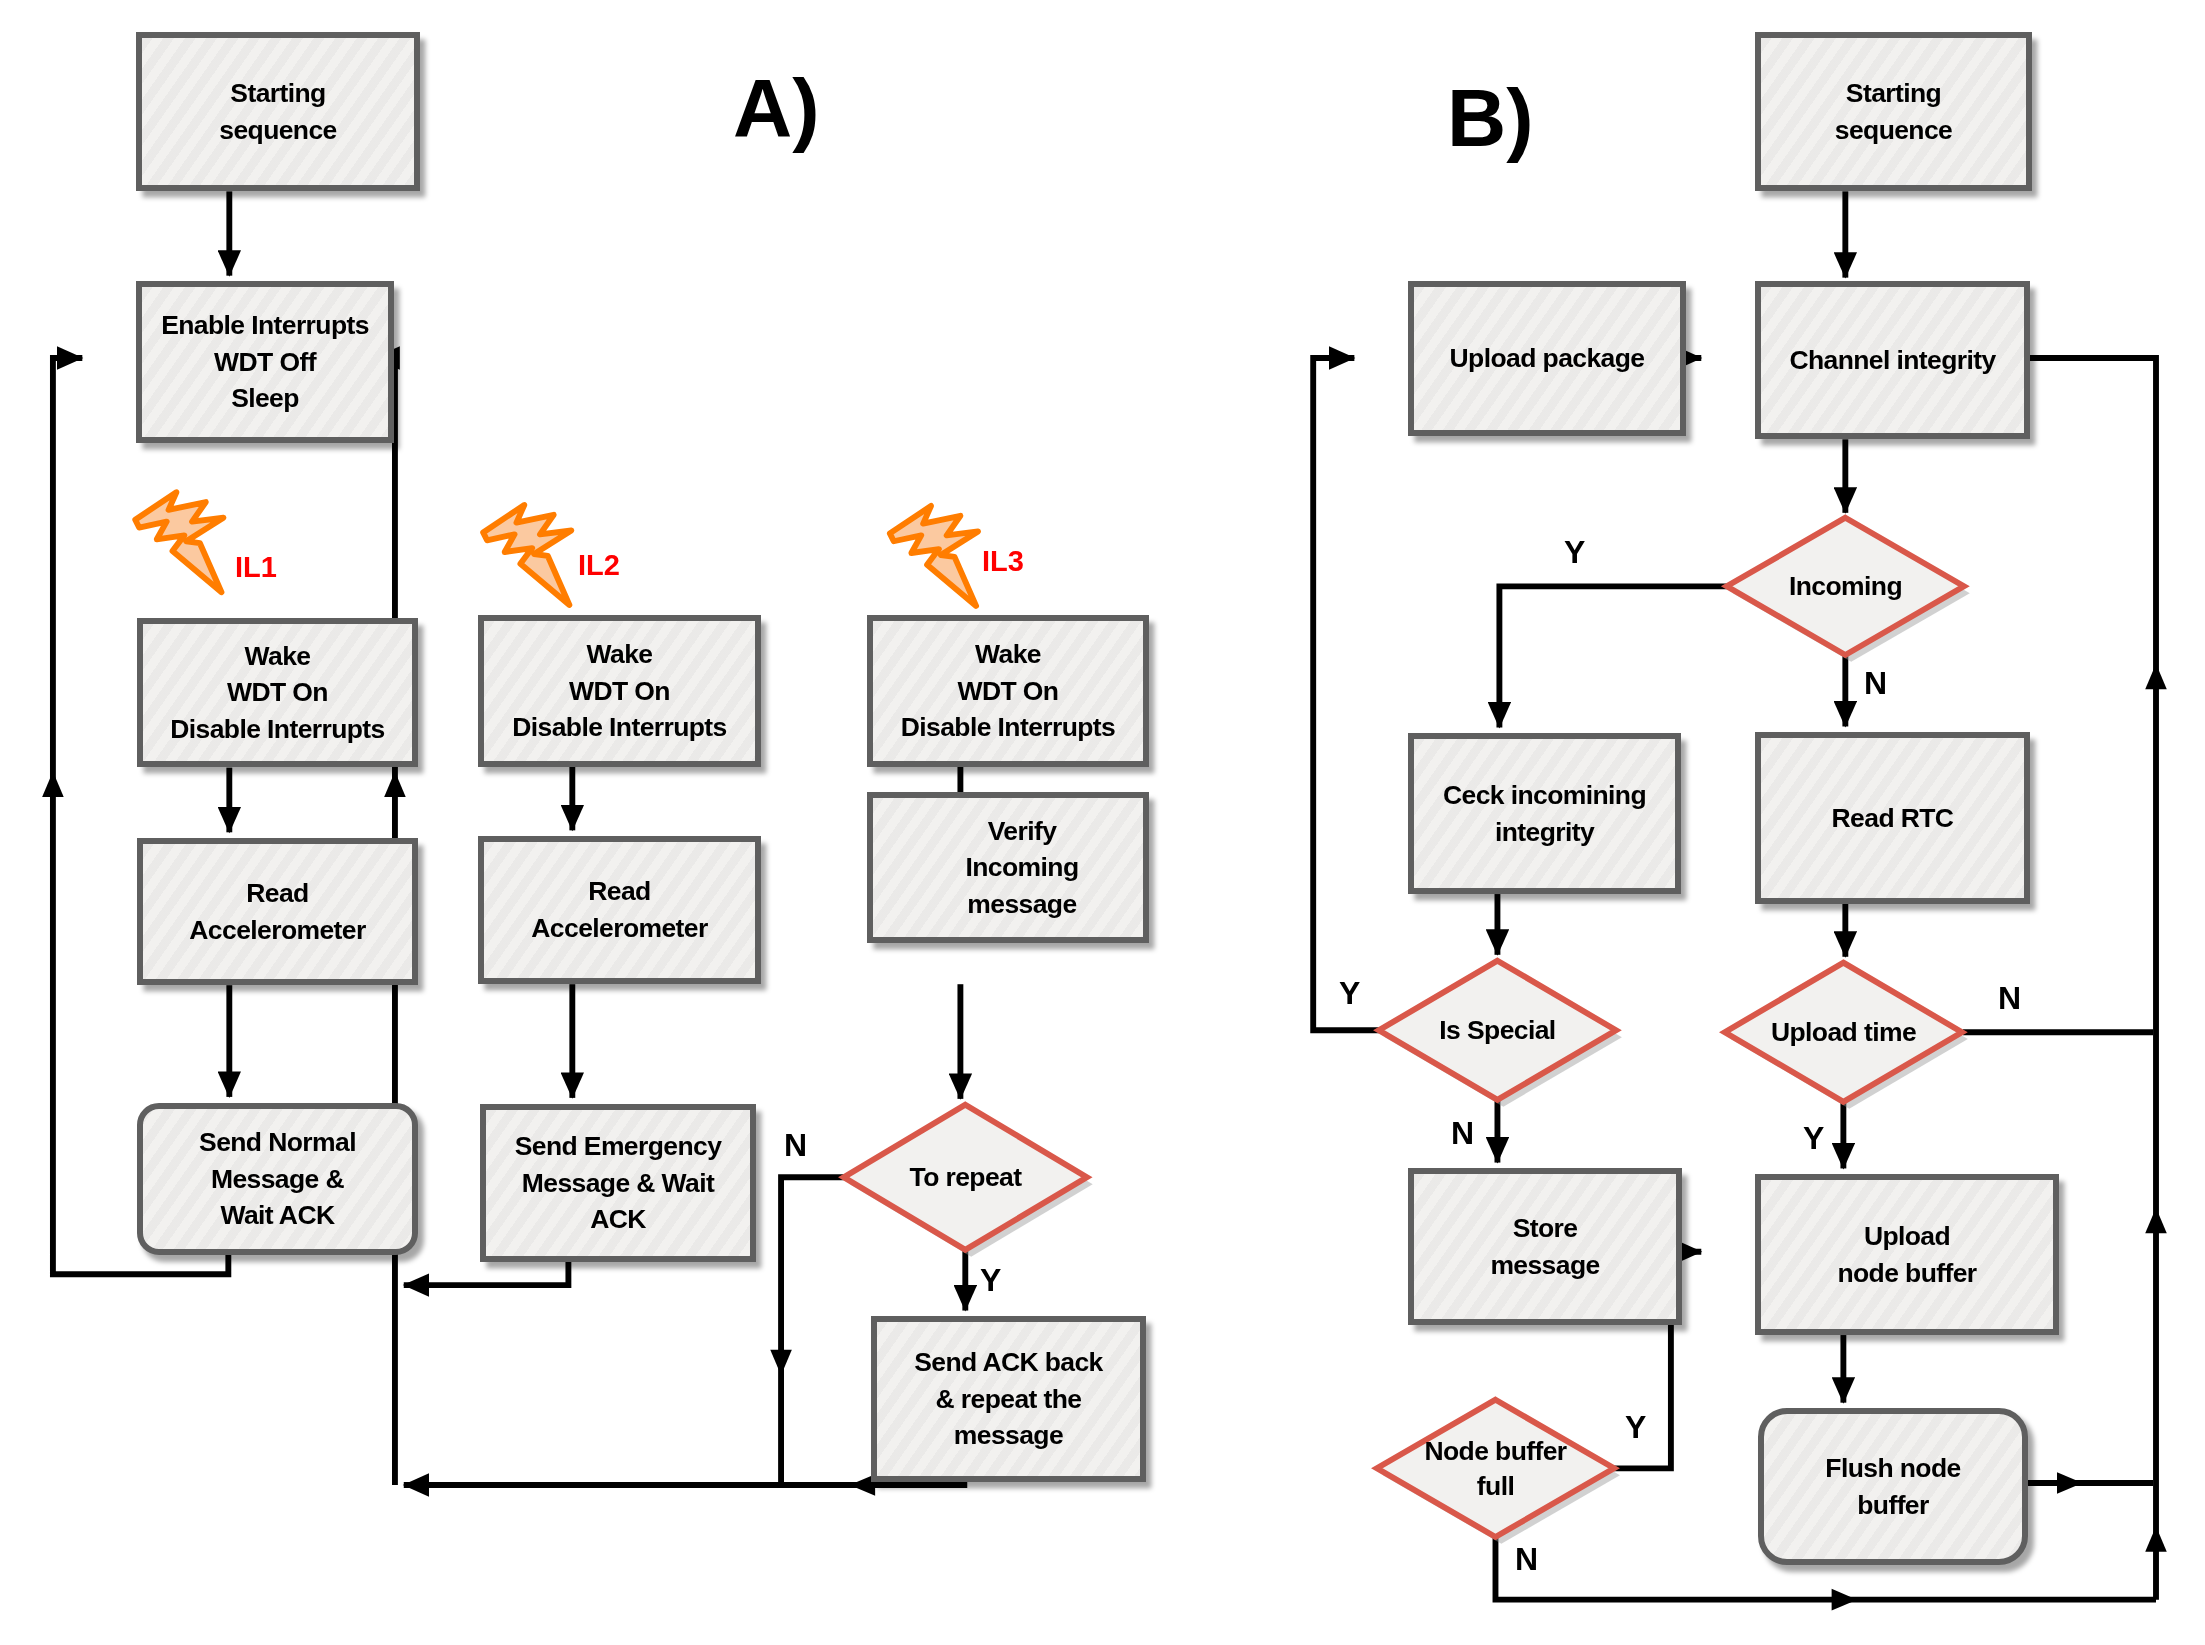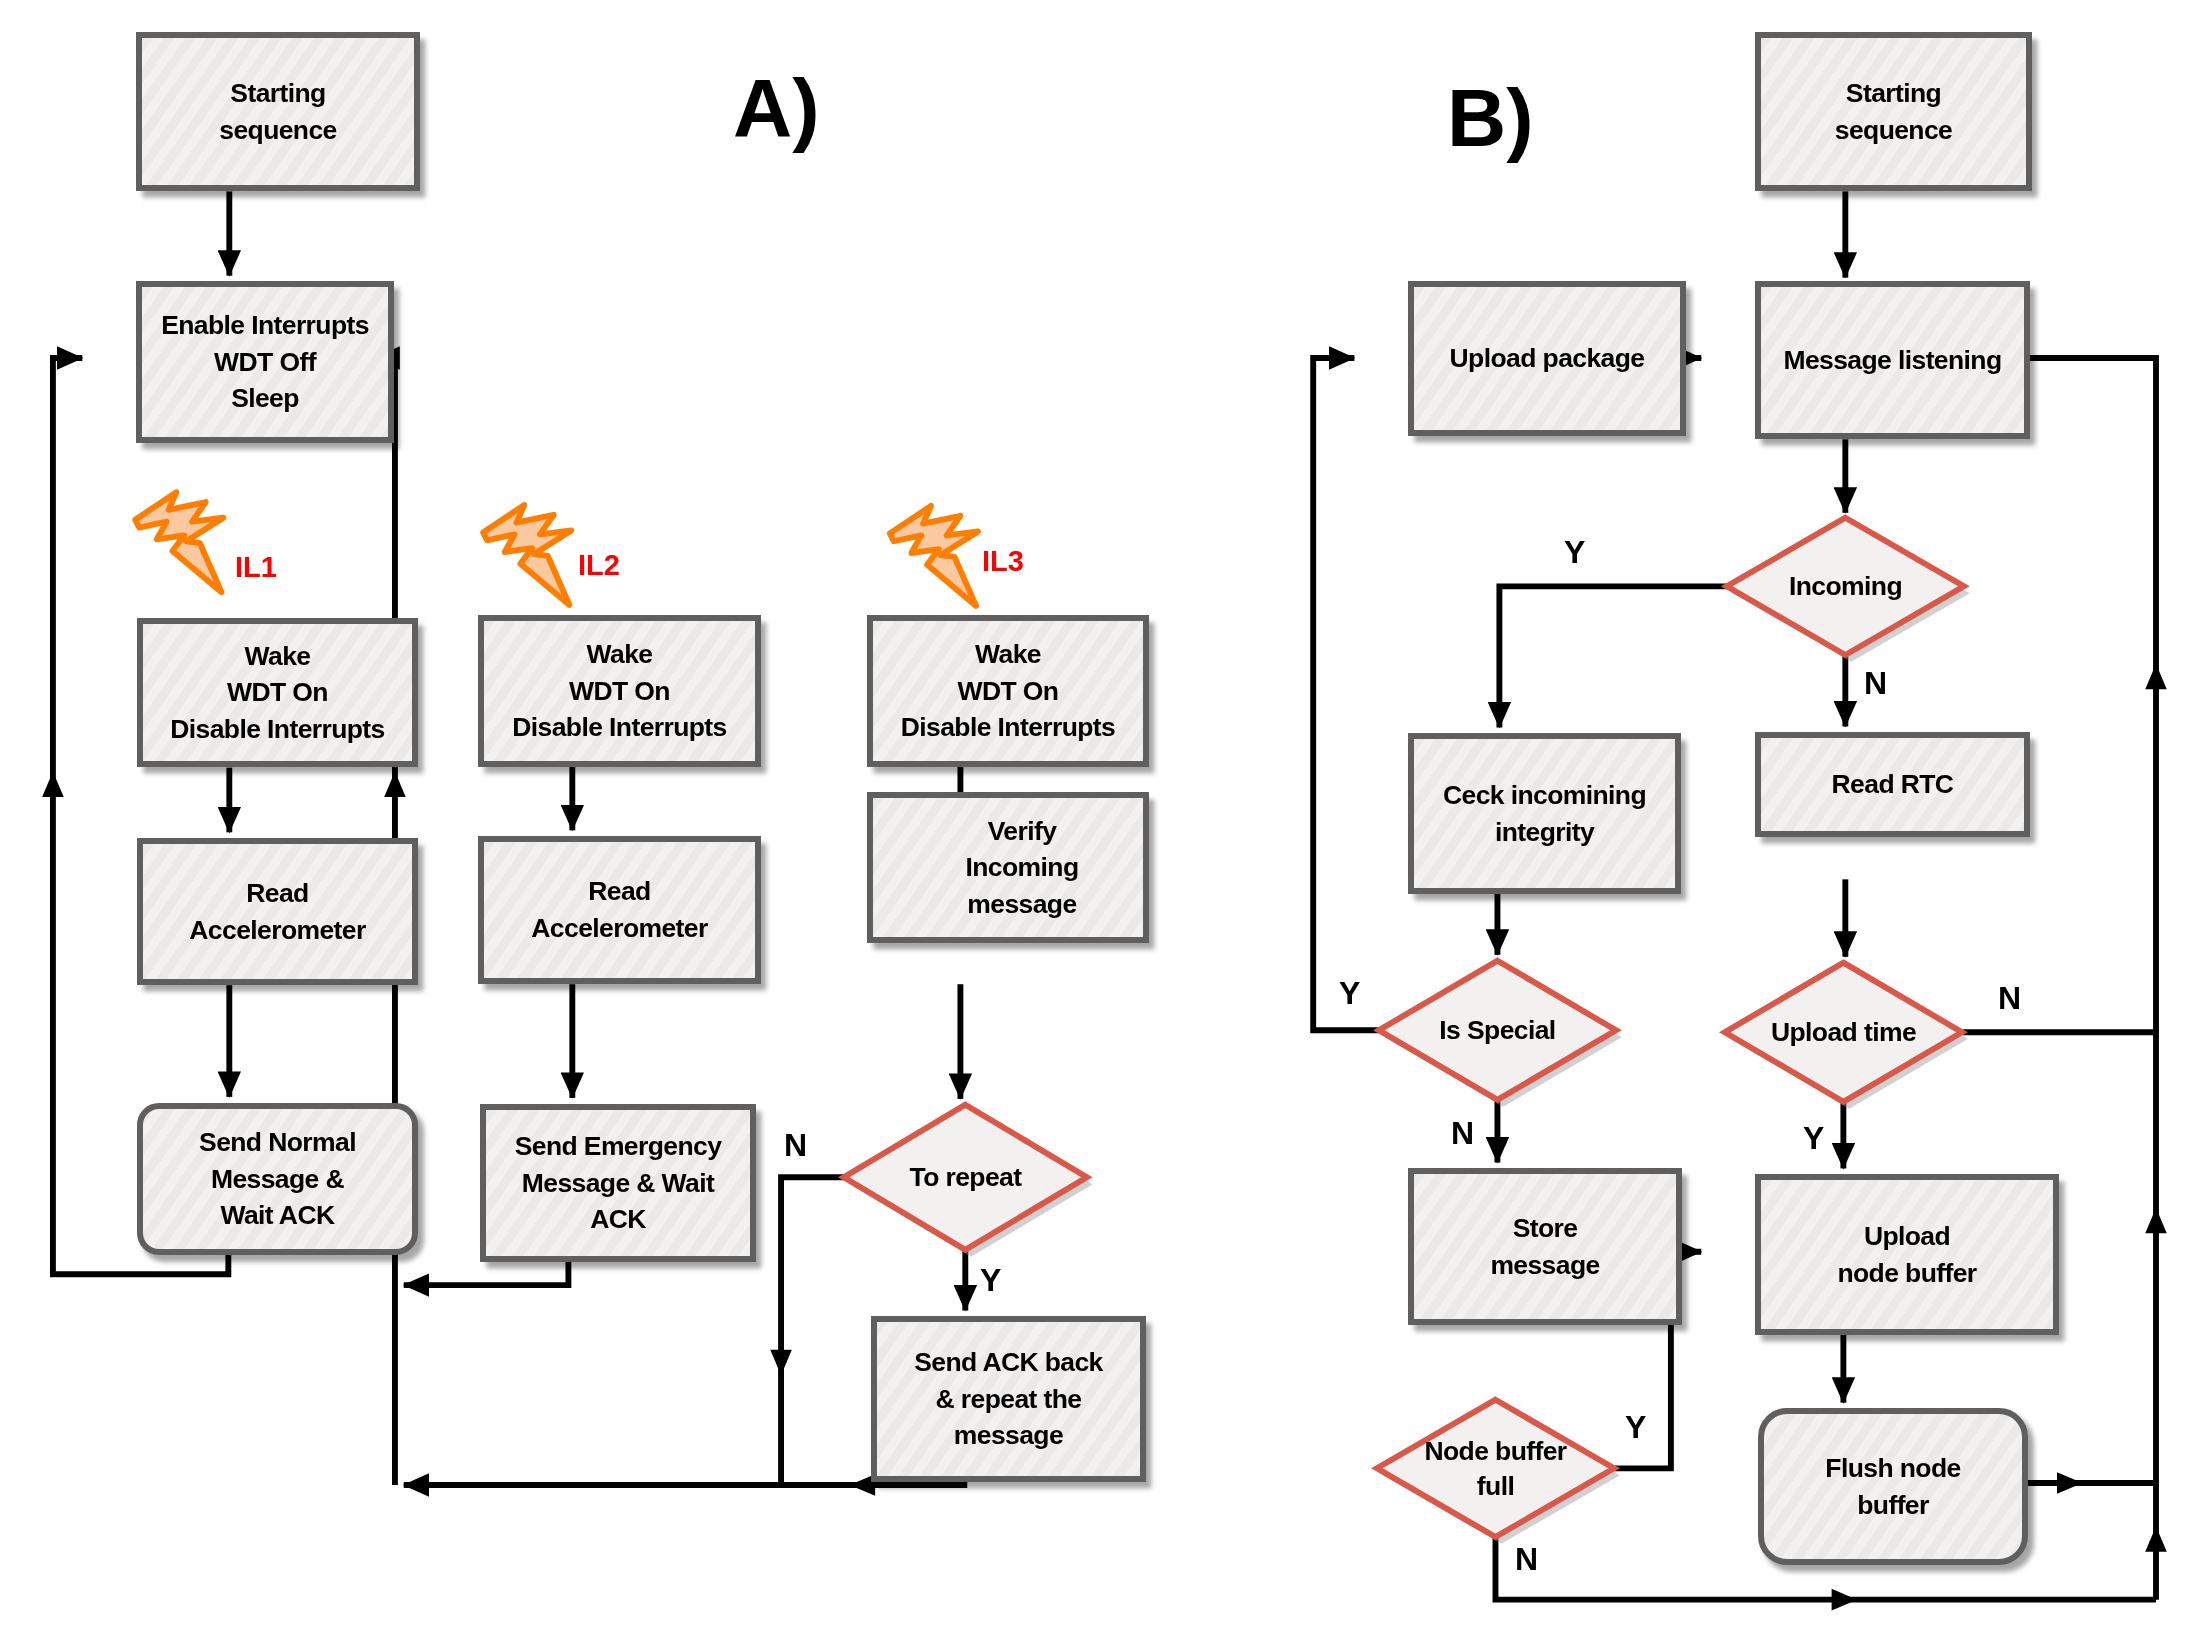--- a/index.html
+++ b/index.html
@@ -152,24 +152,24 @@
 message</div>
 
   <div class="dlabel" style="left:844px;top:1105px;width:243px;height:145px;">To repeat</div>
 
   <div class="elabel" style="left:784px;top:1127px;">N</div>
   <div class="elabel" style="left:980px;top:1262px;">Y</div>
 
   <div class="node" style="left:1707px;top:32px;width:277px;height:159px;">Starting
 sequence</div>
   <div class="node" style="left:1360px;top:281px;width:278px;height:155px;">Upload package</div>
-  <div class="node" style="left:1707px;top:281px;width:275px;height:158px;">Message listening</div>
+  <div class="node" style="left:1707px;top:281px;width:275px;height:158px;">Channel integrity</div>
   <div class="node" style="left:1360px;top:733px;width:273px;height:161px;">Ceck incomining
 integrity</div>
-  <div class="node" style="left:1707px;top:732px;width:275px;height:105px;">Read RTC</div>
+  <div class="node" style="left:1707px;top:732px;width:275px;height:172px;">Read RTC</div>
   <div class="node" style="left:1360px;top:1168px;width:274px;height:157px;">Store
 message</div>
   <div class="node" style="left:1707px;top:1174px;width:304px;height:161px;">Upload
 node buffer</div>
   <div class="node" style="left:1710px;top:1408px;width:270px;height:157px;border-radius:29px;">Flush node
 buffer</div>
 
   <div class="dlabel" style="left:1727px;top:518px;width:237px;height:137px;">Incoming</div>
   <div class="dlabel" style="left:1379px;top:961px;width:237px;height:139px;">Is Special</div>
   <div class="dlabel" style="left:1725px;top:963px;width:237px;height:139px;">Upload time</div>

